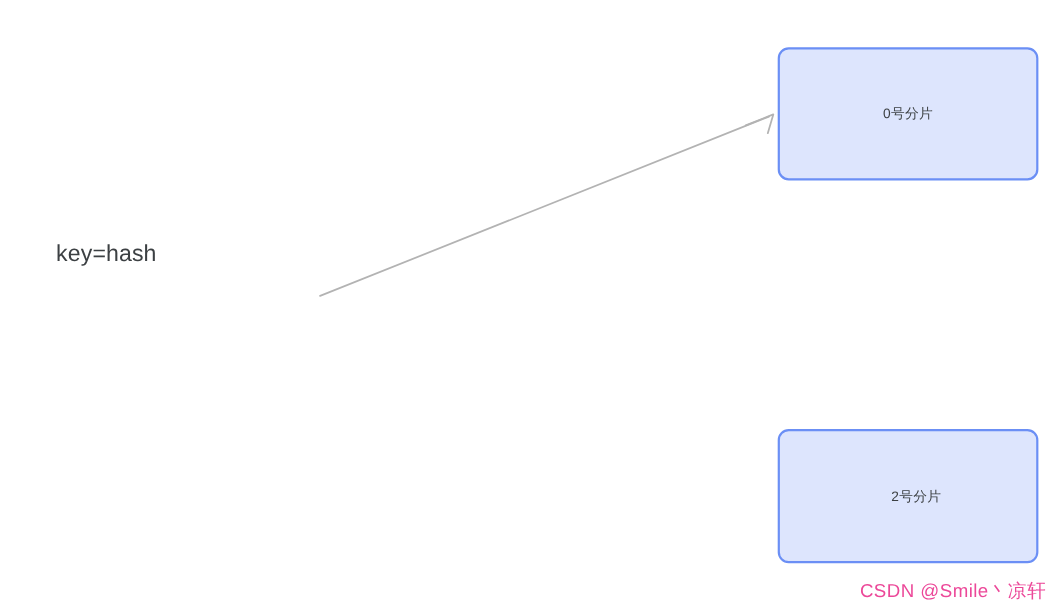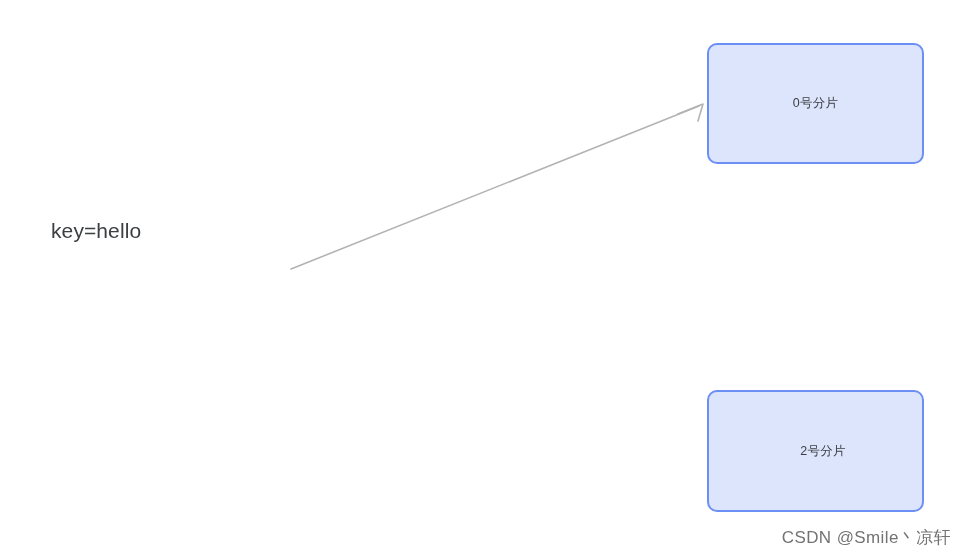--- a/index.html
+++ b/index.html
@@ -40,21 +40,21 @@
     left: 0;
     top: 0;
     width: 963px;
     height: 557px;
     pointer-events: none;
   }
 
   
   .shard-box {
     position: absolute;
-    width: 217px;
+    width: 237px;
     height: 120px;
     box-sizing: border-box;
     background: #dde5fd;
     border: 2px solid #6b8ff5;
     border-radius: 10px;
     display: flex;
     align-items: center;
     justify-content: center;
   }
   .shard-label {
@@ -68,32 +68,32 @@
   #shard-1 { left: 707px; top: 217px; height: 121px; }
   #shard-2 { left: 707px; top: 390px; height: 122px; padding-left: 15px; }
 
   
   .watermark {
     position: absolute;
     right: 12px;
     bottom: 8px;
     font-family: "Liberation Sans", "DejaVu Sans", sans-serif;
     font-size: 17px;
-    color: #737373;
+    color: #ec4899;
     letter-spacing: 0.4px;
     user-select: none;
   }
 </style>
 </head>
 <body>
 
 <div id="canvas">
 
   <div class="expr-block">
-    <div class="expr-line">key=hello</div>
+    <div class="expr-line">key=hash</div>
   </div>
 
   <svg class="arrow-layer" viewBox="0 0 963 557" width="963" height="557">
     <g>
       <line x1="291" y1="269" x2="699" y2="106" stroke="#b3b3b3" stroke-width="1.6" stroke-linecap="round"></line>
       <polyline points="676,104 703,104 692,118" fill="none" stroke="#b3b3b3" stroke-width="1.6" stroke-linecap="round" stroke-linejoin="round" transform="rotate(-21.8 703 104)"></polyline>
     </g>
   </svg>
 
   <div class="shard-box" id="shard-0">

